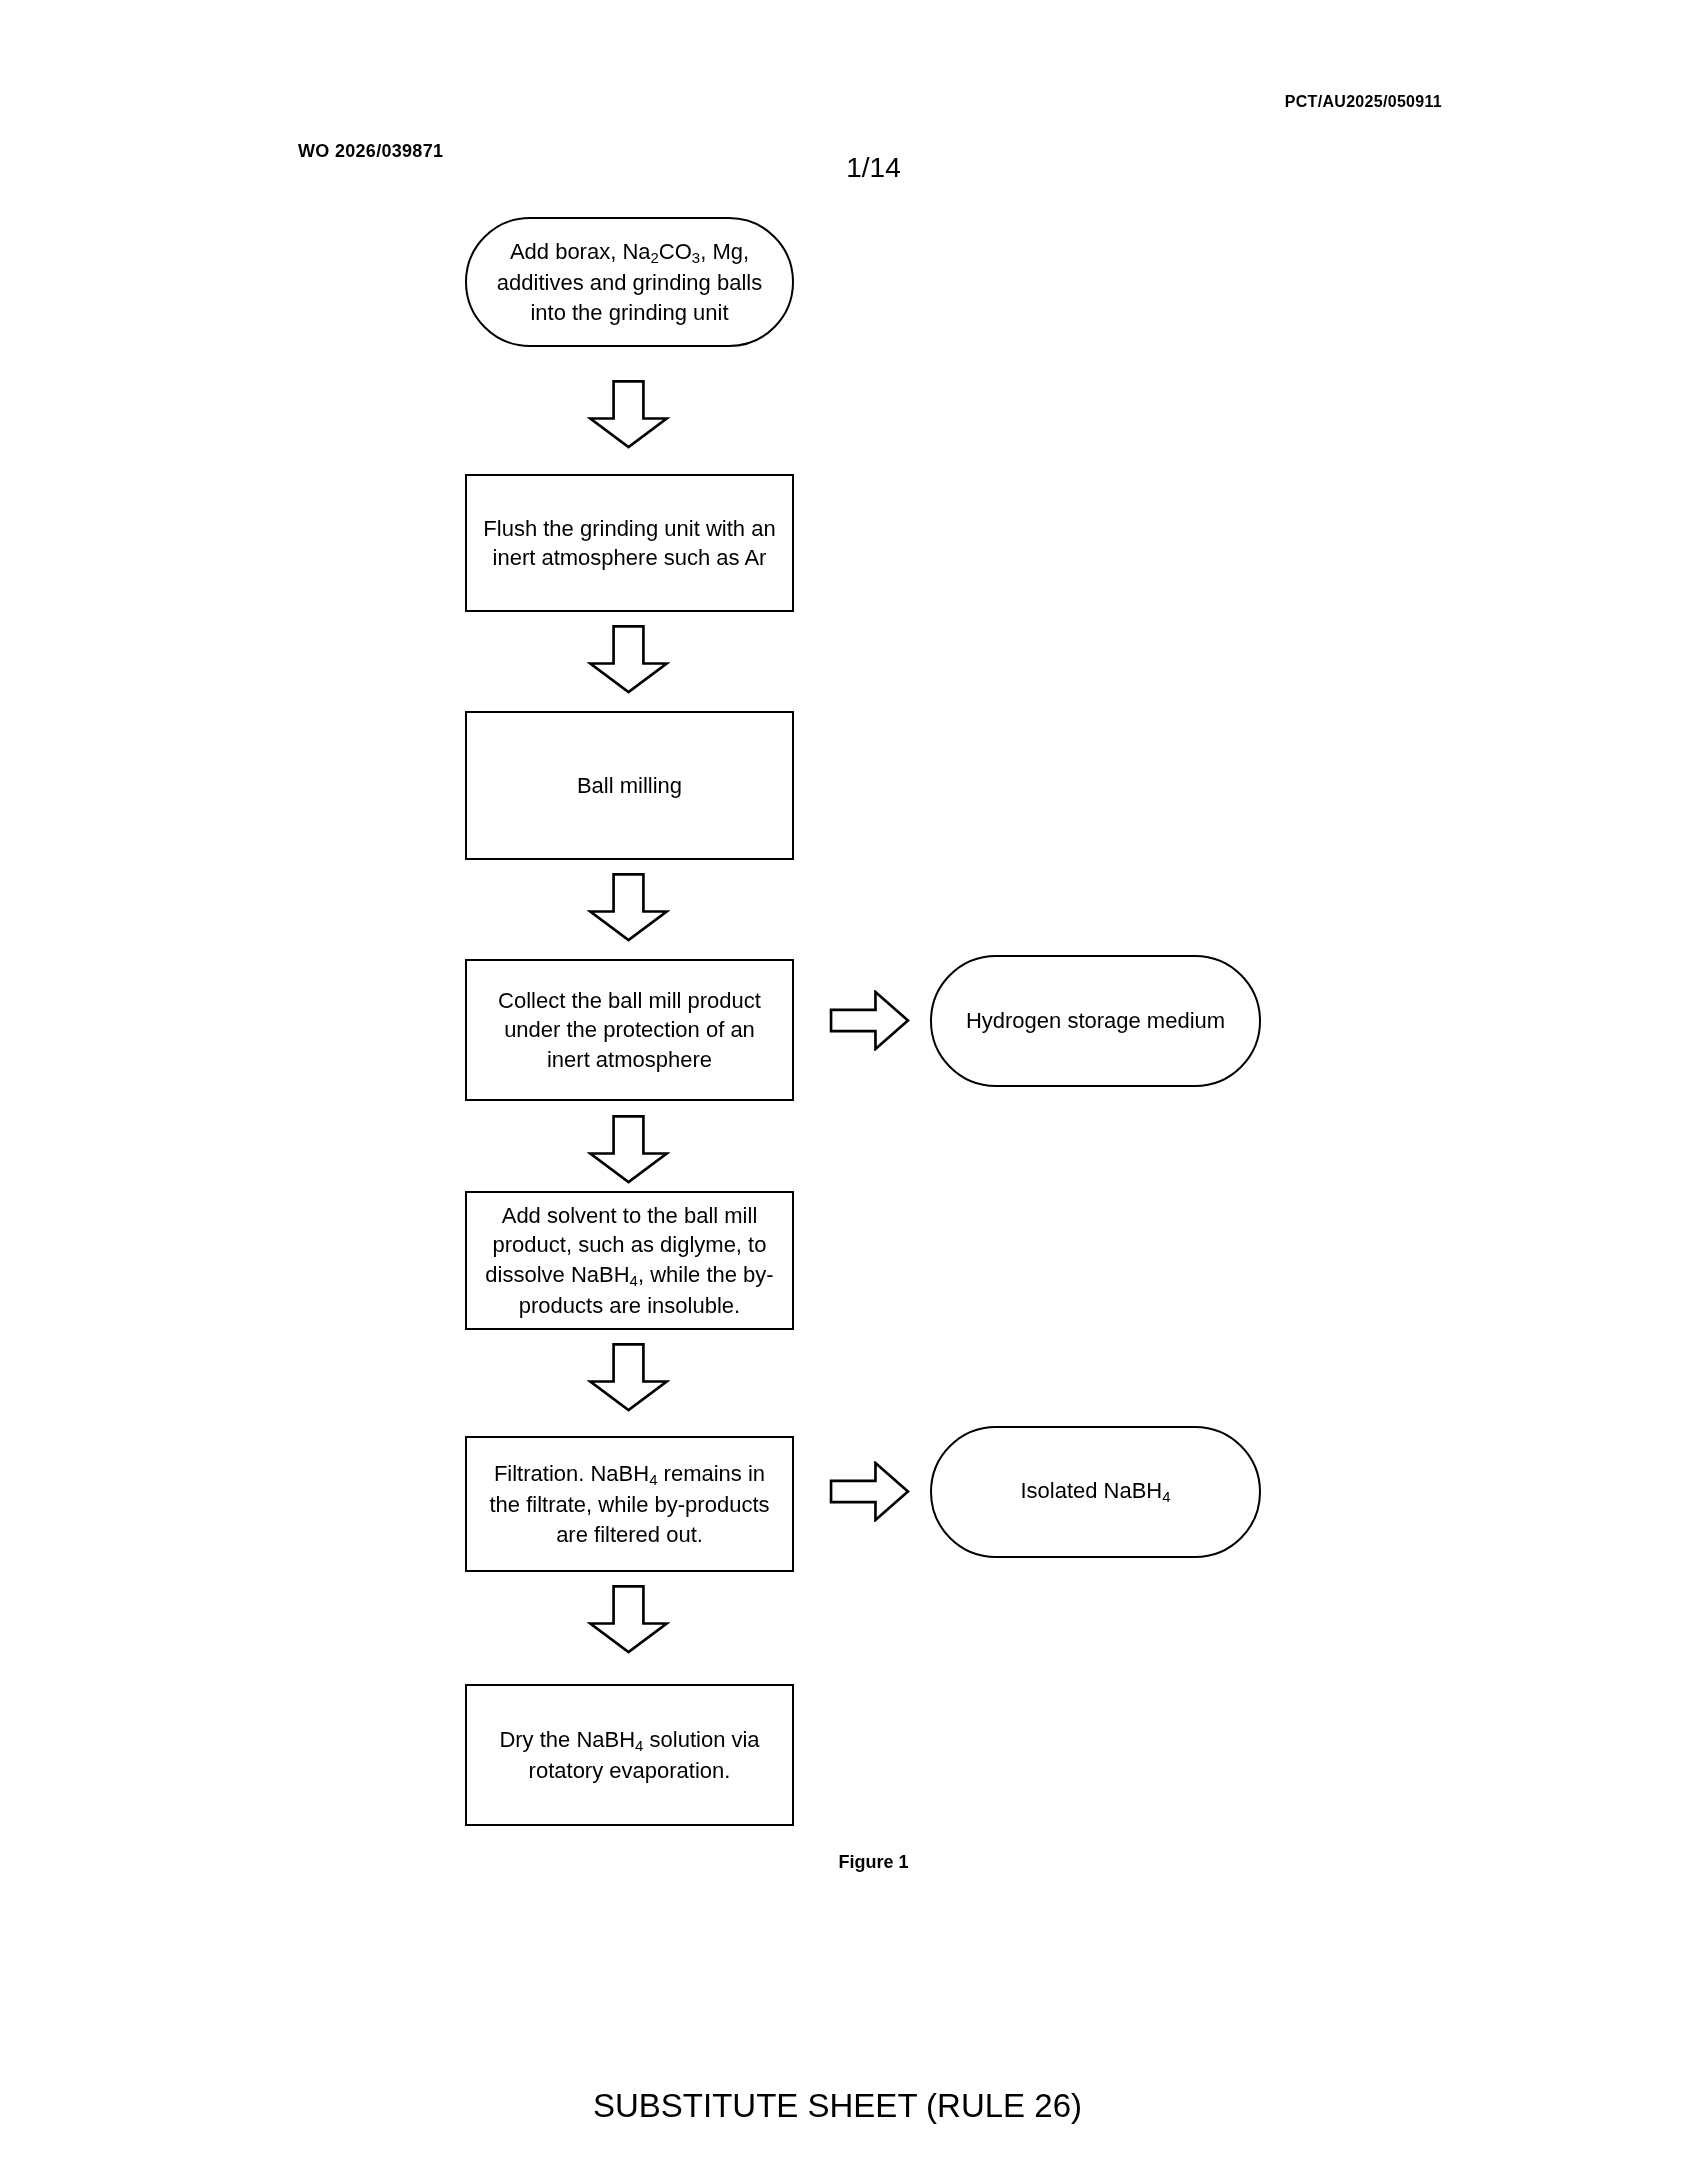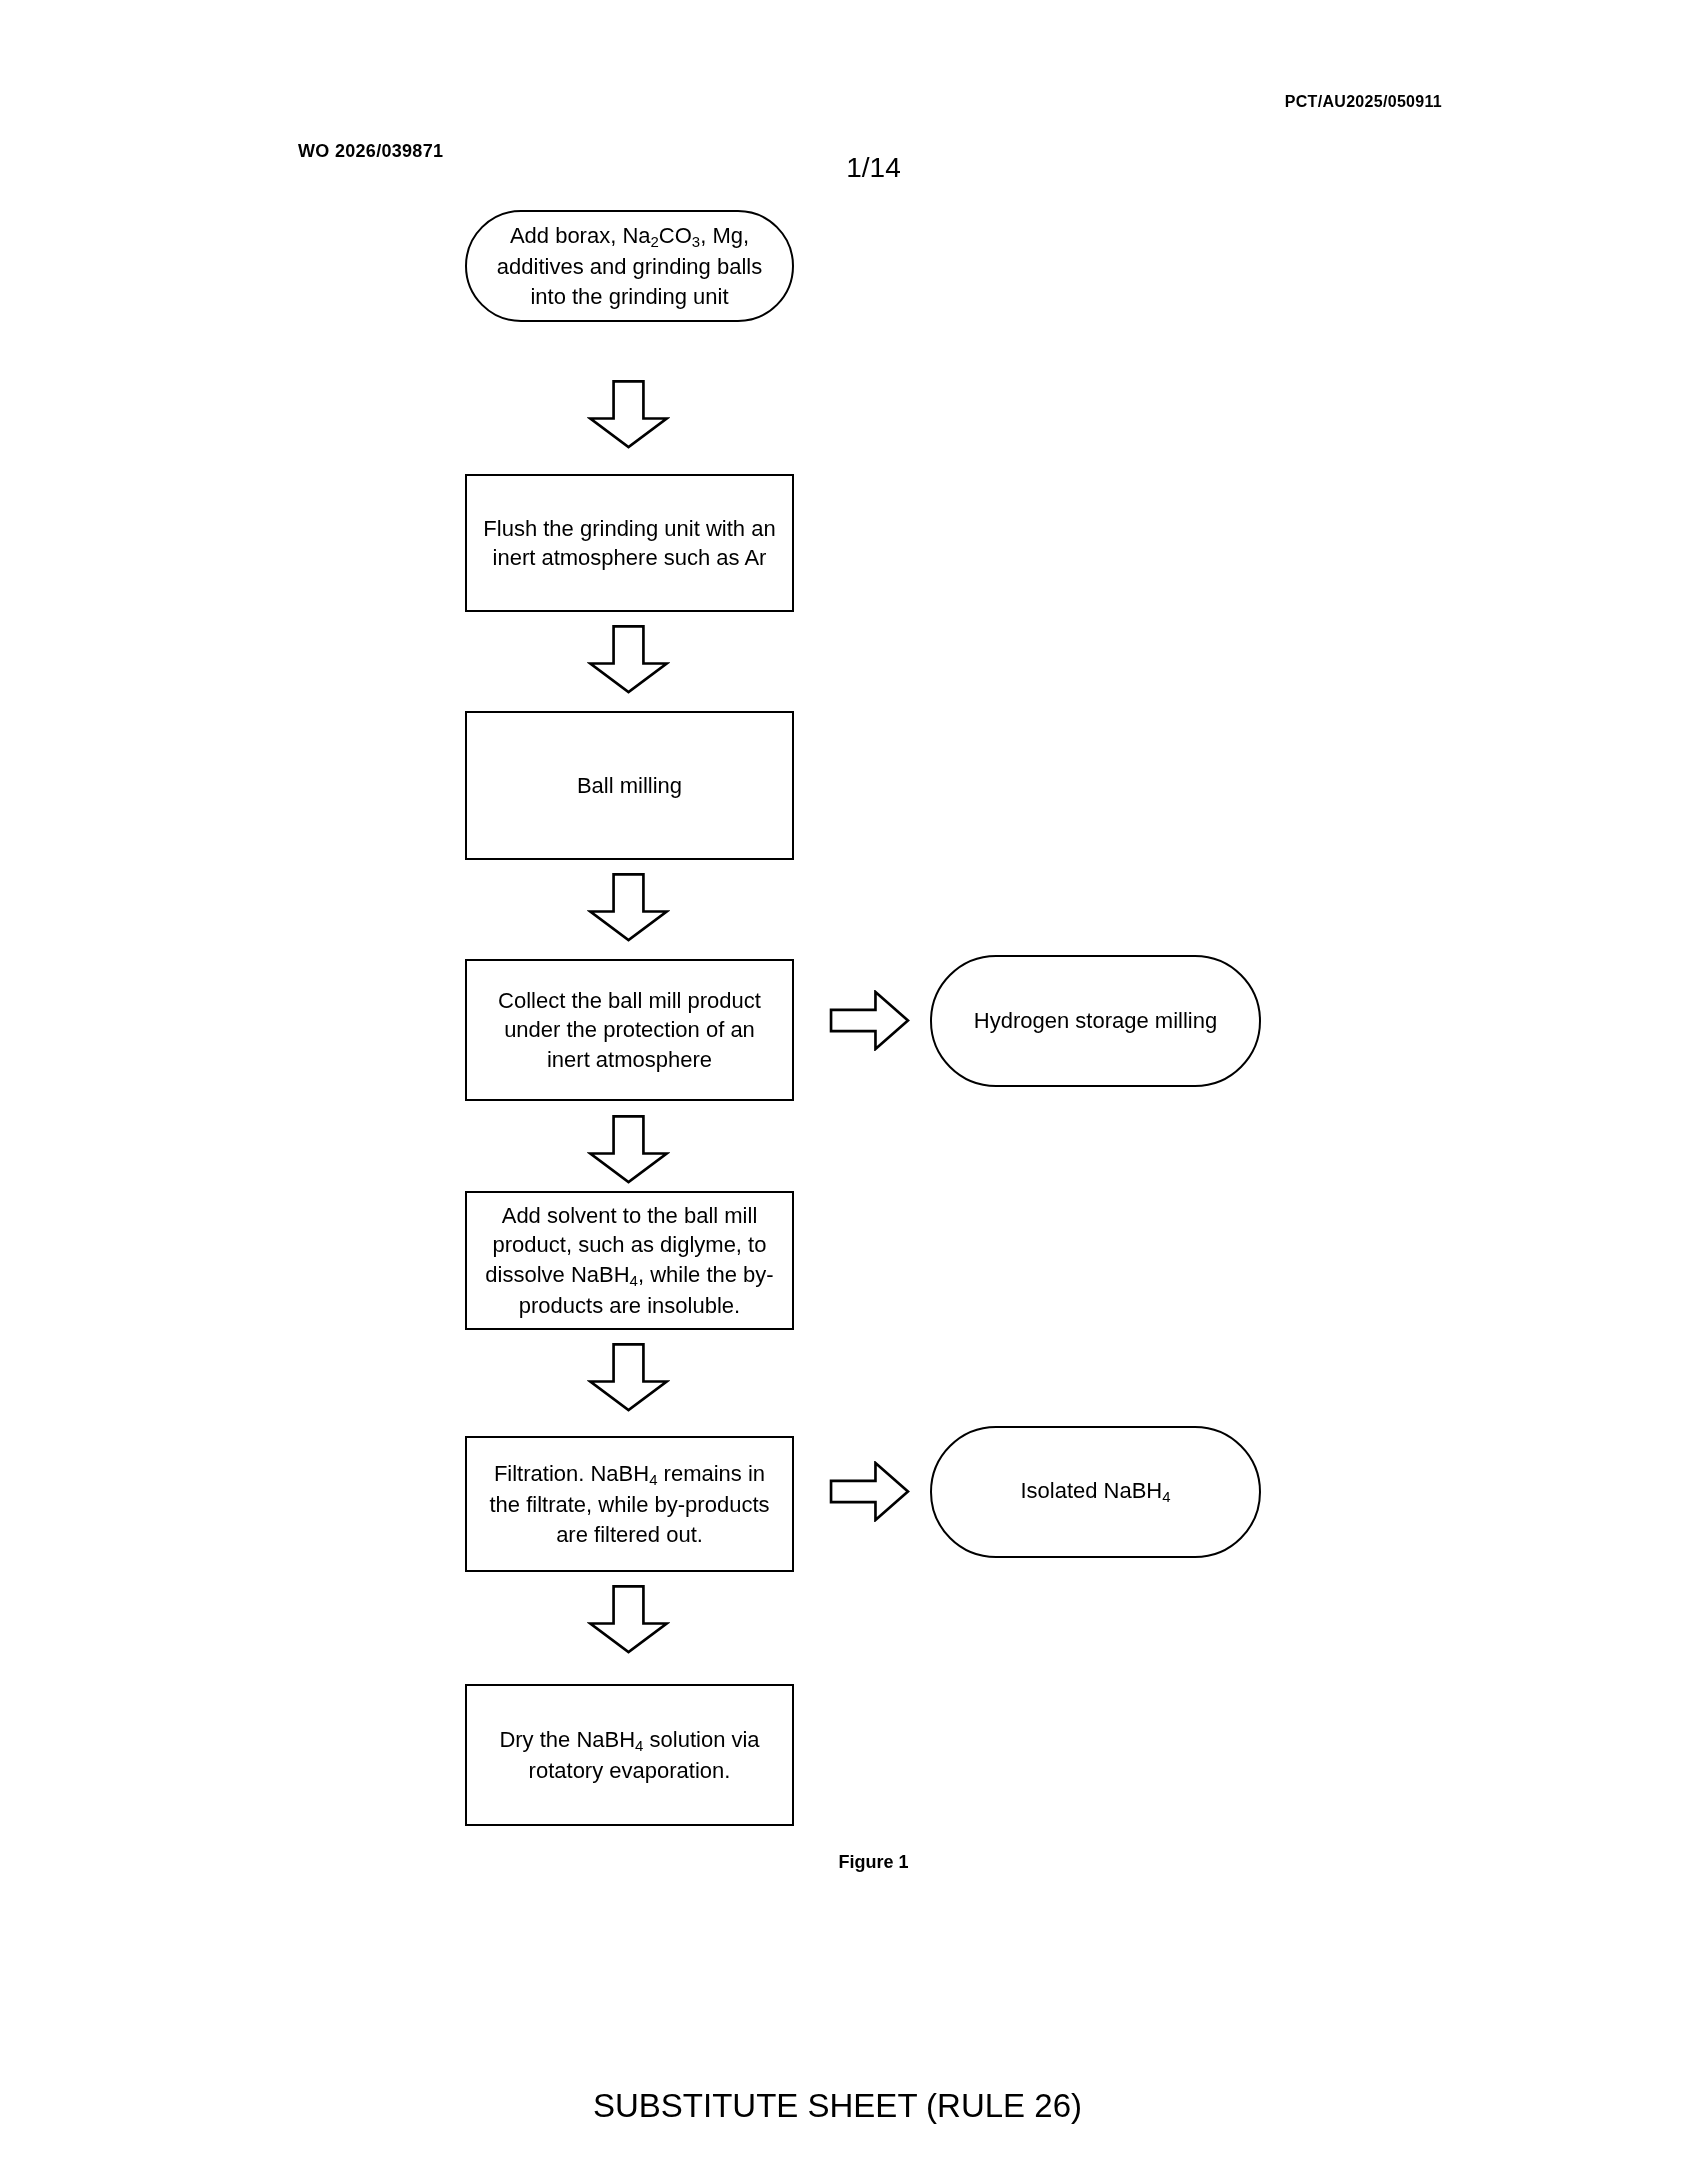--- a/index.html
+++ b/index.html
@@ -86,21 +86,21 @@
   .node .txt {
     display: block;
     width: 100%;
   }
 
   
   .col-main { left: 465px; width: 329px; }
   
   .col-side { left: 930px; width: 331px; }
 
-  .n1 { top: 210px;  height: 112px; }
+  .n1 { top: 217px;  height: 130px; }
   .n2 { top: 474px;  height: 138px; }
   .n3 { top: 711px; height: 149px; }
   .n4 { top: 959px; height: 142px; }
   .n5 { top: 1191px; height: 139px; }
   .n6 { top: 1436px; height: 136px; }
   .n7 { top: 1684px; height: 142px; }
 
   .s1 { top: 955px; height: 132px; }
   .s2 { top: 1426px; height: 132px; }
 
@@ -205,21 +205,21 @@
     <span class="txt">Collect the ball mill product<br>under the protection of an<br>inert atmosphere</span>
   </div>
 
   <div class="arrow-right ar1">
     <svg viewBox="0 0 122 92" width="81" height="61" aria-hidden="true">
       <polygon points="3,30 70,30 70,3 119,46 70,89 70,62 3,62" fill="#ffffff" stroke="#000000" stroke-width="4"></polygon>
     </svg>
   </div>
 
   <div class="node stadium col-side s1">
-    <span class="txt">Hydrogen storage milling</span>
+    <span class="txt">Hydrogen storage medium</span>
   </div>
 
   <div class="arrow-down a4">
     <svg viewBox="0 0 125 104" width="83" height="69" aria-hidden="true">
       <polygon points="40,2 85,2 85,58 120,58 62.5,101 5,58 40,58" fill="#ffffff" stroke="#000000" stroke-width="4"></polygon>
     </svg>
   </div>
 
   <div class="node col-main n5">
     <span class="txt">Add solvent to the ball mill<br>product, such as diglyme, to<br>dissolve NaBH<sub>4</sub>, while the by-<br>products are insoluble.</span>

